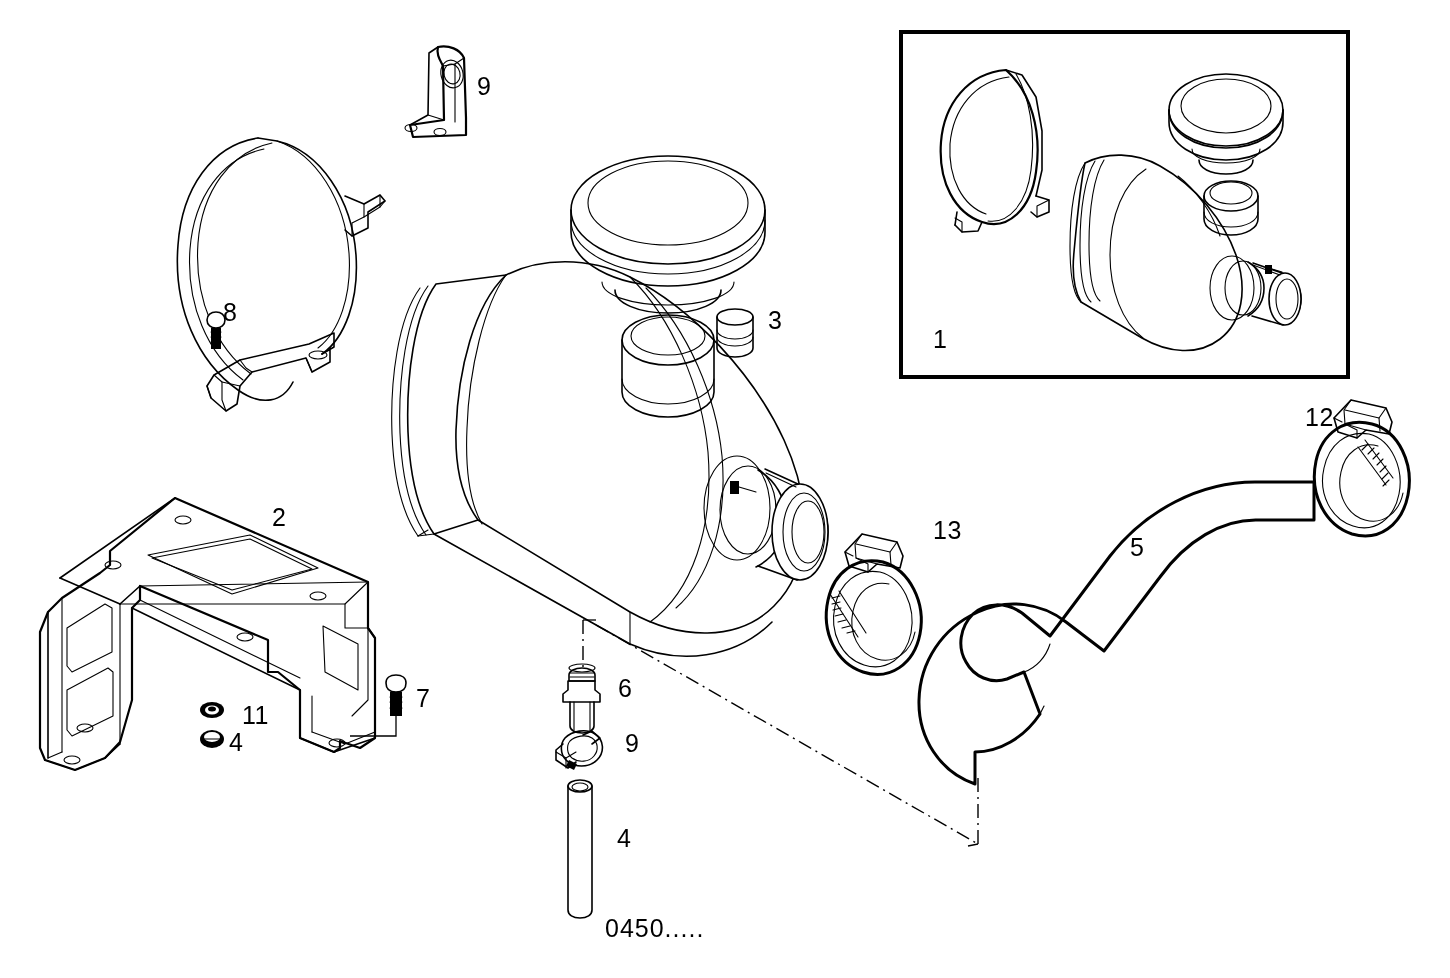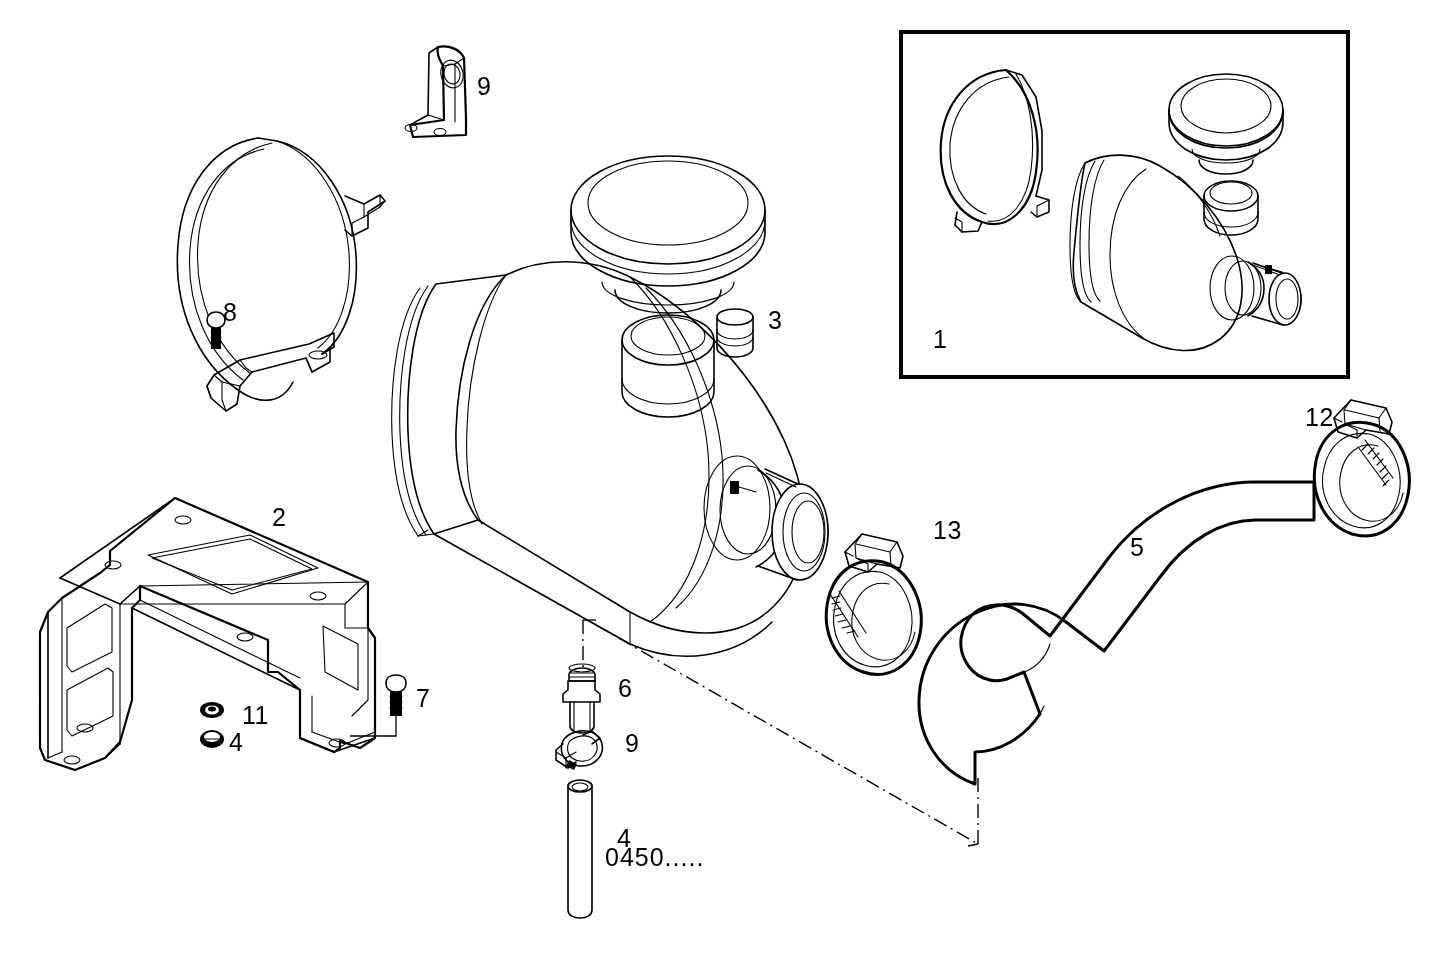--- a/index.html
+++ b/index.html
@@ -384,15 +384,15 @@
   <div class="callout" style="left:618px; top:676px;">6</div>
   <div class="callout" style="left:416px; top:686px;">7</div>
   <div class="callout" style="left:223px; top:300px;">8</div>
   <div class="callout" style="left:477px; top:74px;">9</div>
   <div class="callout" style="left:229px; top:730px;">4</div>
   <div class="callout" style="left:242px; top:703px;">11</div>
   <div class="callout" style="left:1290px; top:405px;margin-left:15px;">12</div>
   <div class="callout" style="left:933px; top:518px;">13</div>
   <div class="callout" style="left:625px; top:731px;">9</div>
 
-  <div class="partcode" style="left:605px; top:845px;">0450.....</div>
+  <div class="partcode" style="left:605px; top:916px;">0450.....</div>
 
 </div>
 
 </body></html>

